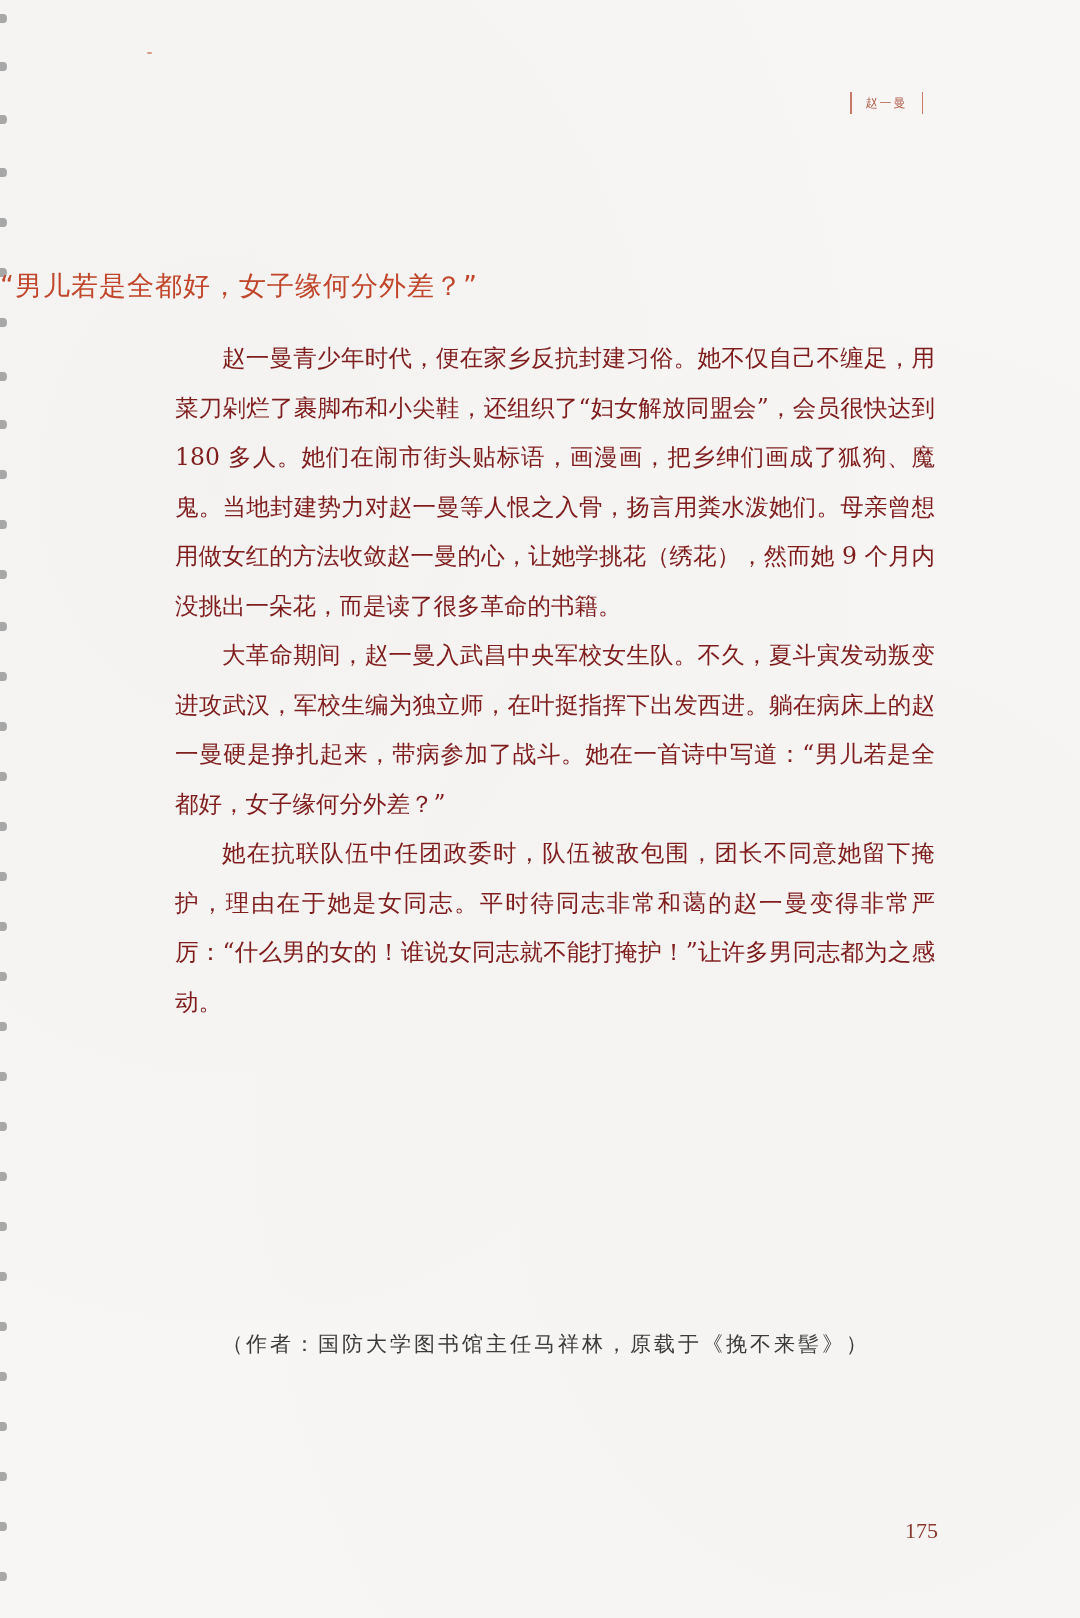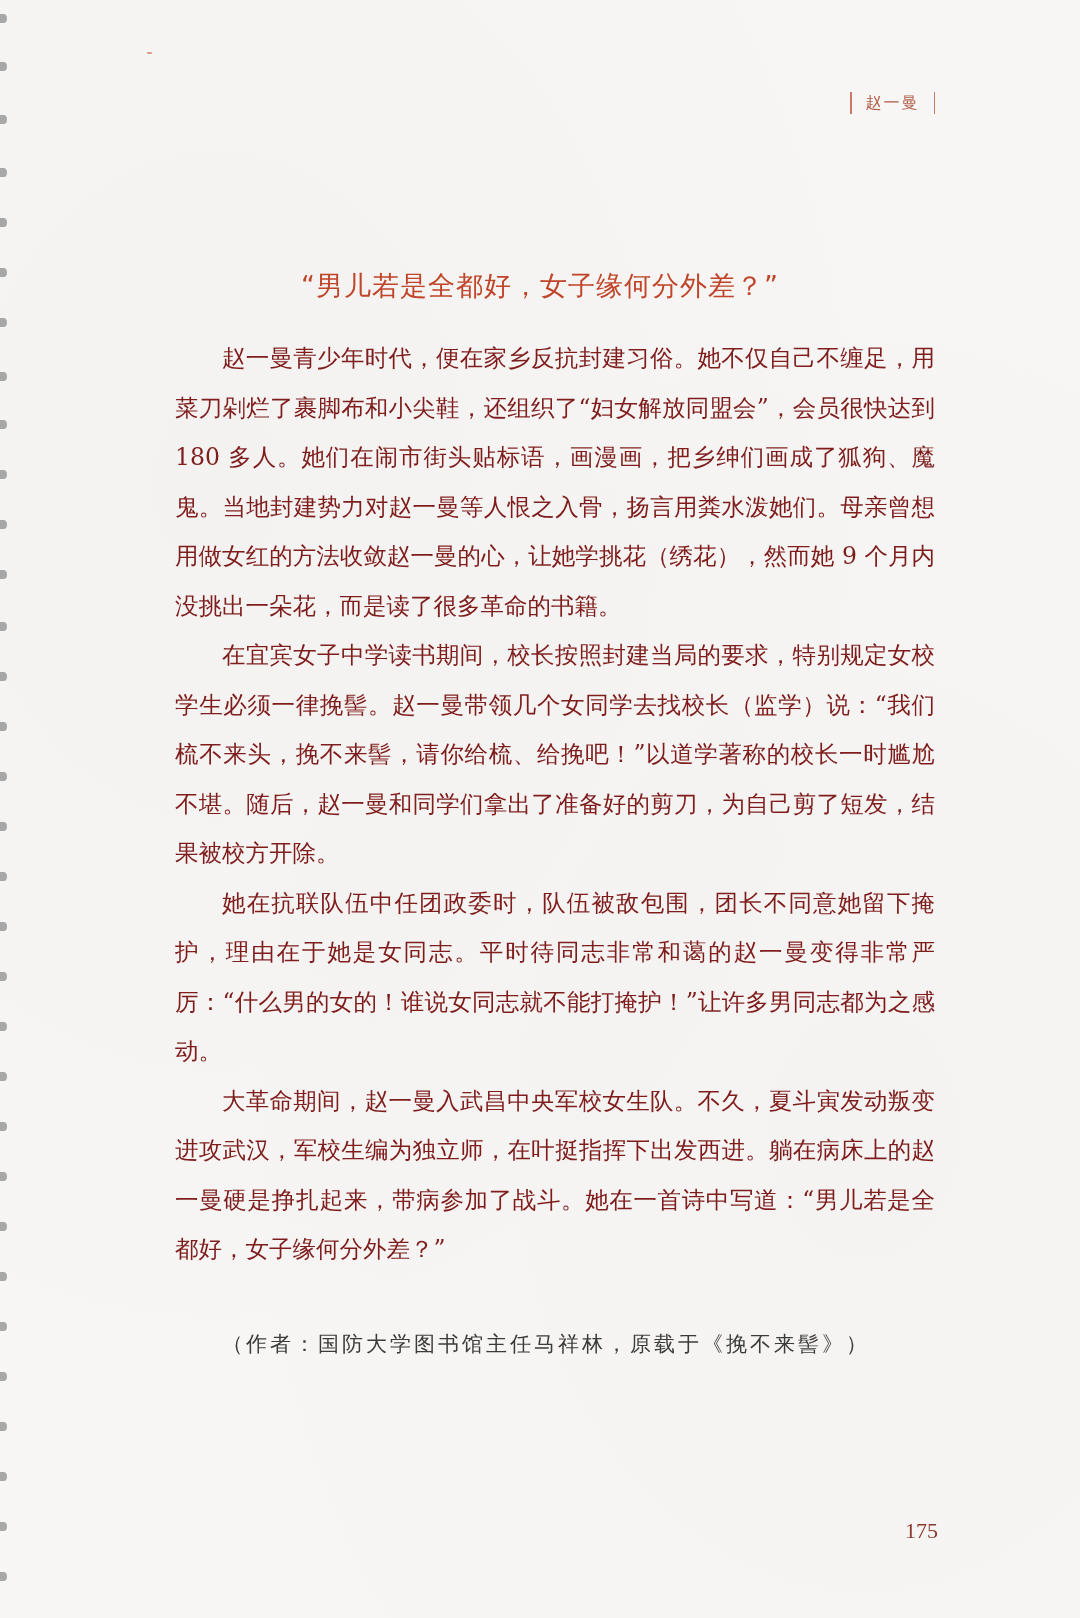--- a/index.html
+++ b/index.html
@@ -25,29 +25,28 @@
   .binding-edge .notch {
     position: absolute; left: 0; width: 7px; height: 9px;
     background: #8d8d8d;
     border-radius: 0 60% 60% 0;
     opacity: 0.75;
   }
   .running-header {
     position: absolute; top: 92px; left: 850px;
     display: flex; align-items: center; gap: 14px;
     color: #b05a45;
-    font-size: 16px;
+    font-size: 12px;
     letter-spacing: 2px;
   }
   .running-header .bar {
     display: inline-block; width: 1.5px; height: 22px; background: #c77a66;
   }
   .chapter-title {
     position: absolute; top: 268px; left: 0; width: 1080px;
-    text-align: center;
     font-family: "DejaVu Sans", "Liberation Sans", sans-serif;
     font-size: 27px;
     color: #c0452a;
     letter-spacing: 1px;
   }
   .body-text {
     position: absolute; top: 334px; left: 175px; width: 760px;
     font-size: 23.5px;
     line-height: 49.5px;
     text-align: justify;
@@ -119,20 +118,19 @@
 <div class="running-header">
   <span class="bar"></span>
   <span>赵一曼</span>
   <span class="bar"></span>
 </div>
 
 <h1 class="chapter-title" style="margin:0;font-weight:normal;">“男儿若是全都好，女子缘何分外差？”</h1>
 
 <div class="body-text">
   <p>赵一曼青少年时代，便在家乡反抗封建习俗。她不仅自己不缠足，用菜刀剁烂了裹脚布和小尖鞋，还组织了“妇女解放同盟会”，会员很快达到 180 多人。她们在闹市街头贴标语，画漫画，把乡绅们画成了狐狗、魔鬼。当地封建势力对赵一曼等人恨之入骨，扬言用粪水泼她们。母亲曾想用做女红的方法收敛赵一曼的心，让她学挑花（绣花），然而她 9 个月内没挑出一朵花，而是读了很多革命的书籍。</p>
-  <p>在宜宾女子中学读书期间，校长按照封建当局的要求，特别规定女校学生必须一律挽髻。赵一曼带领几个女同学去找校长（监学）说：“我们梳不来头，挽不来髻，请你给梳、给挽吧！”以道学著称的校长一时尴尬不堪。随后，赵一曼和同学们拿出了准备好的剪刀，为自己剪了短发，结果被校方开除。</p>
+  <p>大革命期间，赵一曼入武昌中央军校女生队。不久，夏斗寅发动叛变进攻武汉，军校生编为独立师，在叶挺指挥下出发西进。躺在病床上的赵一曼硬是挣扎起来，带病参加了战斗。她在一首诗中写道：“男儿若是全都好，女子缘何分外差？”</p>
   <p>她在抗联队伍中任团政委时，队伍被敌包围，团长不同意她留下掩护，理由在于她是女同志。平时待同志非常和蔼的赵一曼变得非常严厉：“什么男的女的！谁说女同志就不能打掩护！”让许多男同志都为之感动。</p>
-  <p>大革命期间，赵一曼入武昌中央军校女生队。不久，夏斗寅发动叛变进攻武汉，军校生编为独立师，在叶挺指挥下出发西进。躺在病床上的赵一曼硬是挣扎起来，带病参加了战斗。她在一首诗中写道：“男儿若是全都好，女子缘何分外差？”</p>
 </div>
 
 <div class="attribution">（作者：国防大学图书馆主任马祥林，原载于《挽不来髻》）</div>
 
 <div class="page-number">175</div>
 
 </body></html>

